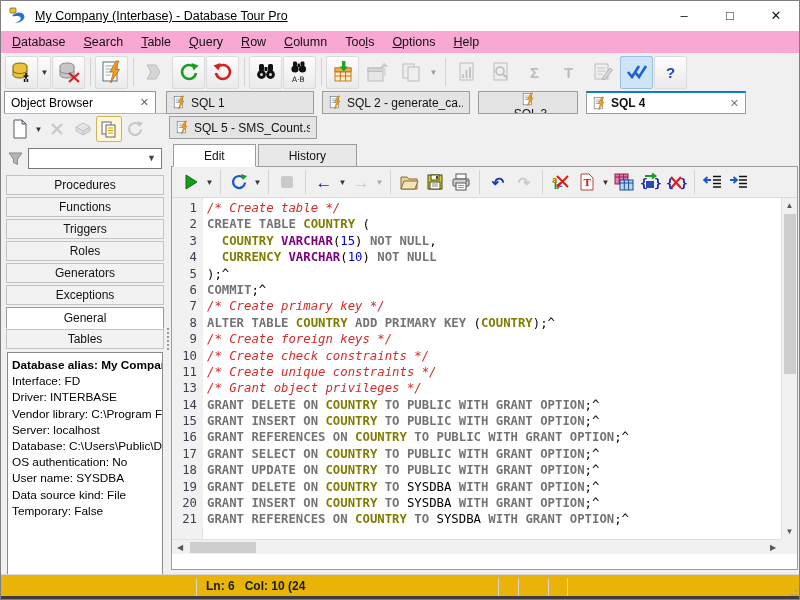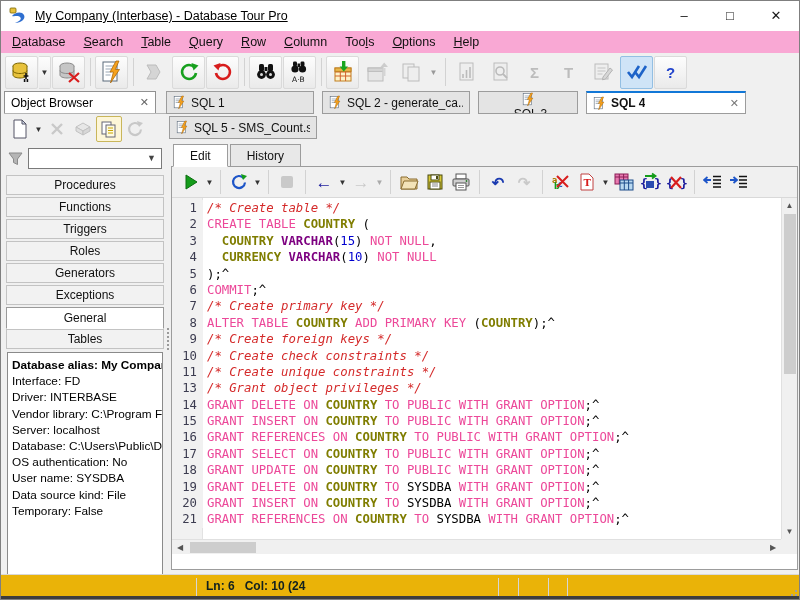--- a/index.html
+++ b/index.html
@@ -56,40 +56,40 @@
   .ob-info{margin:3px;height:330px;background:#fff;border:1px solid #8a8a8a;padding:4px 4px;overflow:hidden;}
   .ob-line{font-size:11.8px;color:#000;white-space:nowrap;line-height:16.2px;}
   .ob-line.b{font-weight:bold;}
   .splitter{position:absolute;left:165px;top:90px;width:5px;height:480px;}
   .splitter .dots{position:absolute;top:235px;left:1px;width:3px;}
   .splitter .dots i{display:block;width:2px;height:2px;background:#9a9a9a;margin:2px 0;}
 
   
   .editor{position:absolute;left:170px;top:143px;width:627px;height:427px;}
   .ed-tabs{display:flex;height:23px;padding-left:2px;}
-  .etab{height:23px;display:flex;align-items:center;padding:0 16px;font-size:12px;color:#111;border:1px solid #9c9c9c;background:#e8e8e8;margin-right:2px;}
+  .etab{height:23px;display:flex;align-items:center;padding:0 30px;font-size:12px;color:#111;border:1px solid #9c9c9c;background:#e8e8e8;margin-right:2px;}
   .etab.active{background:#fff;border-bottom-color:#fff;position:relative;z-index:2;}
   .ed-body{border:1px solid #9c9c9c;height:404px;background:#fff;margin-top:-1px;}
   .ed-toolbar{display:flex;align-items:center;height:31px;background:#f0f0f0;border-bottom:1px solid #d9d9d9;padding-left:6px;}
   .ebtn{height:26px;min-width:26px;display:flex;align-items:center;justify-content:center;border-radius:2px;}
   .ebtn.dis{filter:grayscale(1);opacity:.45;}
   .edd{width:11px;height:26px;display:flex;align-items:center;justify-content:center;font-size:8px;color:#333;}
   .edd.dis{color:#aaa;}
   .esep{width:1px;height:24px;background:#d2d2d2;margin:0 5px;flex:none;}
   .arrow-glyph{font-size:17px;font-weight:bold;line-height:1;}
 
   
   .code-wrap{position:relative;height:341px;overflow:hidden;background:#fff;}
   .gutter{position:absolute;left:0;top:0;bottom:0;width:31px;background:#f1f1f1;border-right:1px solid #e2e2e2;}
   .code-lines{position:absolute;left:0;top:2px;right:16px;font-family:"DejaVu Sans Mono",monospace;font-size:12.3px;}
   .cl{display:flex;height:16.4px;line-height:16.4px;white-space:pre;}
   .cl .ln{width:31px;flex:none;text-align:right;padding-right:6px;color:#3c3c50;background:#f1f1f1;}
   .cl .ct{padding-left:4px;}
   .sc{color:#d42a2a;font-style:italic;}
-  .sk{color:#ec4899;font-weight:normal;}
+  .sk{color:#737373;font-weight:bold;}
   .so{color:#7f7d00;font-weight:bold;}
   .sd{color:#7d0080;font-weight:bold;}
   .sn{color:#0000cf;}
   .sp{color:#000;}
 
   
   .vscroll{position:absolute;right:0;top:0;bottom:0;width:16px;background:#f0f0f0;border-left:1px solid #e0e0e0;}
   .vscroll .a{height:15px;display:flex;align-items:center;justify-content:center;font-size:8px;color:#555;}
   .vscroll .thumb{position:absolute;top:16px;left:2px;width:12px;height:160px;background:#cdcdcd;}
   .vscroll .a.down{position:absolute;bottom:0;left:0;right:0;}

